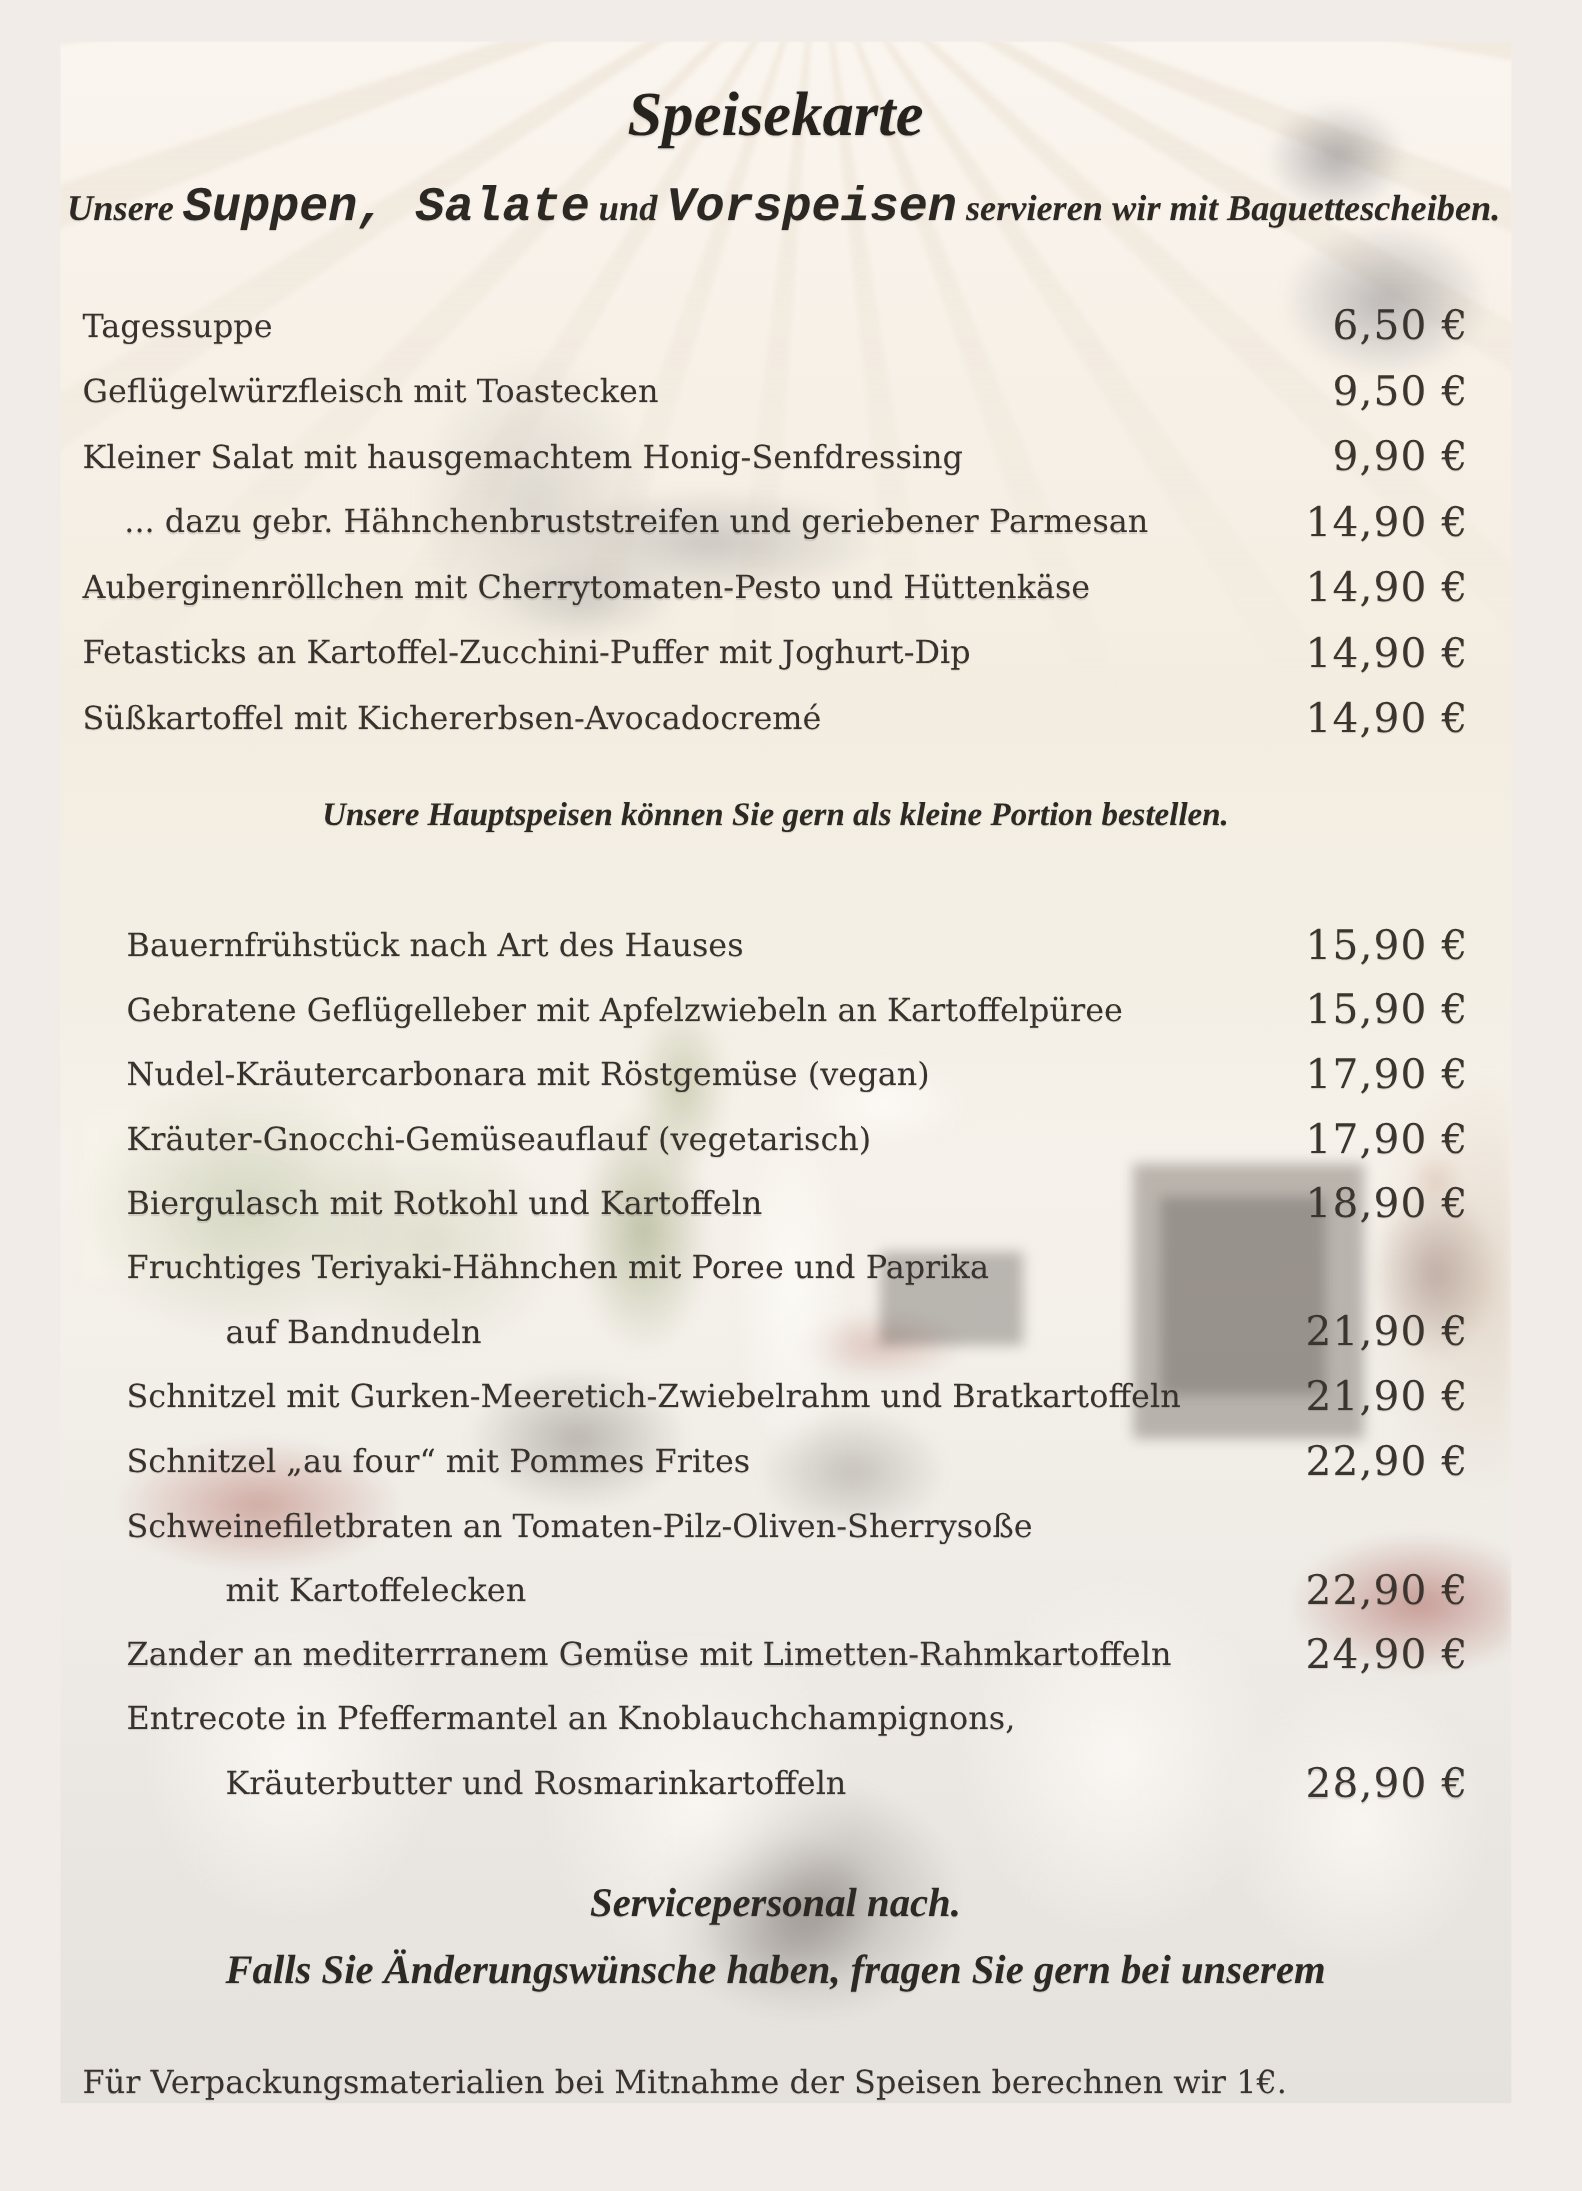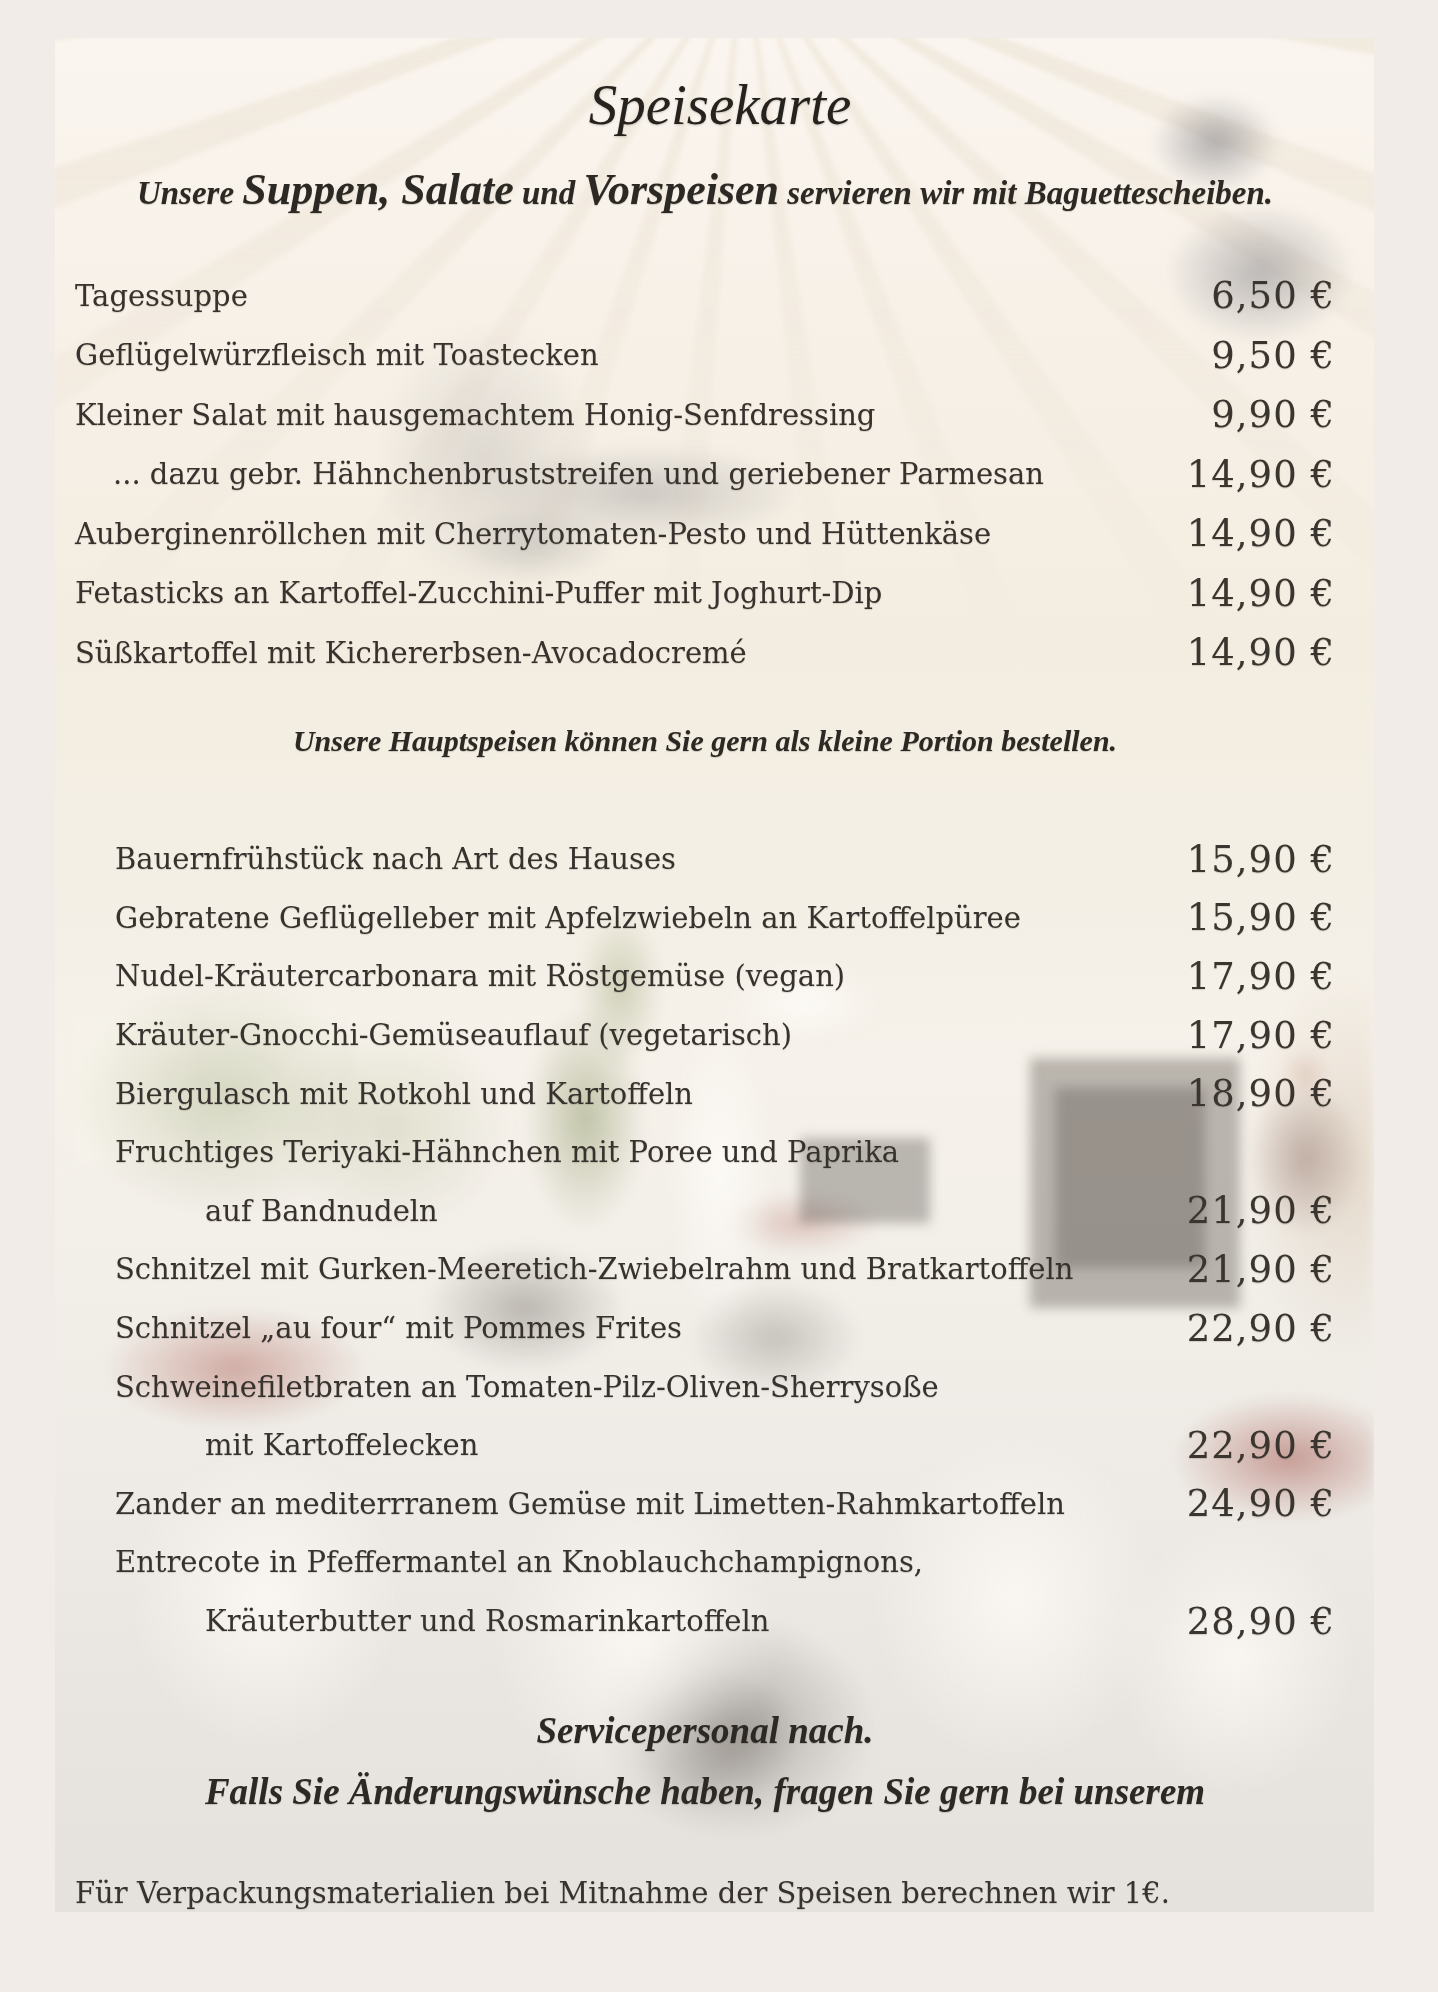--- a/index.html
+++ b/index.html
@@ -91,35 +91,35 @@
       745px 1100px, 975px 1020px, 1000px 1050px,
       0 0,0 0,0 0,0 0,0 0,0 0,0 0,0 0,0 0,0 0,0 0,0 0,0 0;
   }
 
   
   .content{
     position:absolute;left:75px;top:0;width:1260px;height:1992px;
     color:#37322e;
   }
   .title{
-    position:absolute;top:74px;left:15px;width:100%;
-    text-align:center;
-    font-style:italic;font-weight:400;font-size:57px;line-height:62px;
+    position:absolute;top:74px;left:0;width:100%;
+    text-align:center;
+    font-style:italic;font-weight:700;font-size:57px;line-height:62px;
     color:#26231f;
     text-shadow:0 1px 2px rgba(70,58,46,.25);
   }
   .intro{
     position:absolute;top:164px;left:-14px;width:1288px;
     text-align:center;
     font-style:italic;font-weight:700;color:#2c2823;
     text-shadow:0 1px 1px rgba(70,58,46,.22);
     white-space:nowrap;
   }
   .intro-sm{font-size:33px;}
-  .intro-lg{font-size:44px;}
+  .intro-lg{font-size:44px;font-family:Liberation Mono, monospace;}
   .menu-list{position:absolute;left:0;width:100%;}
   .list-1{top:266px;}
   .list-2{top:830px;}
   .row{
     display:flex;align-items:center;
     font-family:"DejaVu Serif", serif;
     font-size:29px;color:#37322e;
     text-shadow:0 1px 1px rgba(70,58,46,.18);
   }
   .list-1 .row{height:59.5px;}

